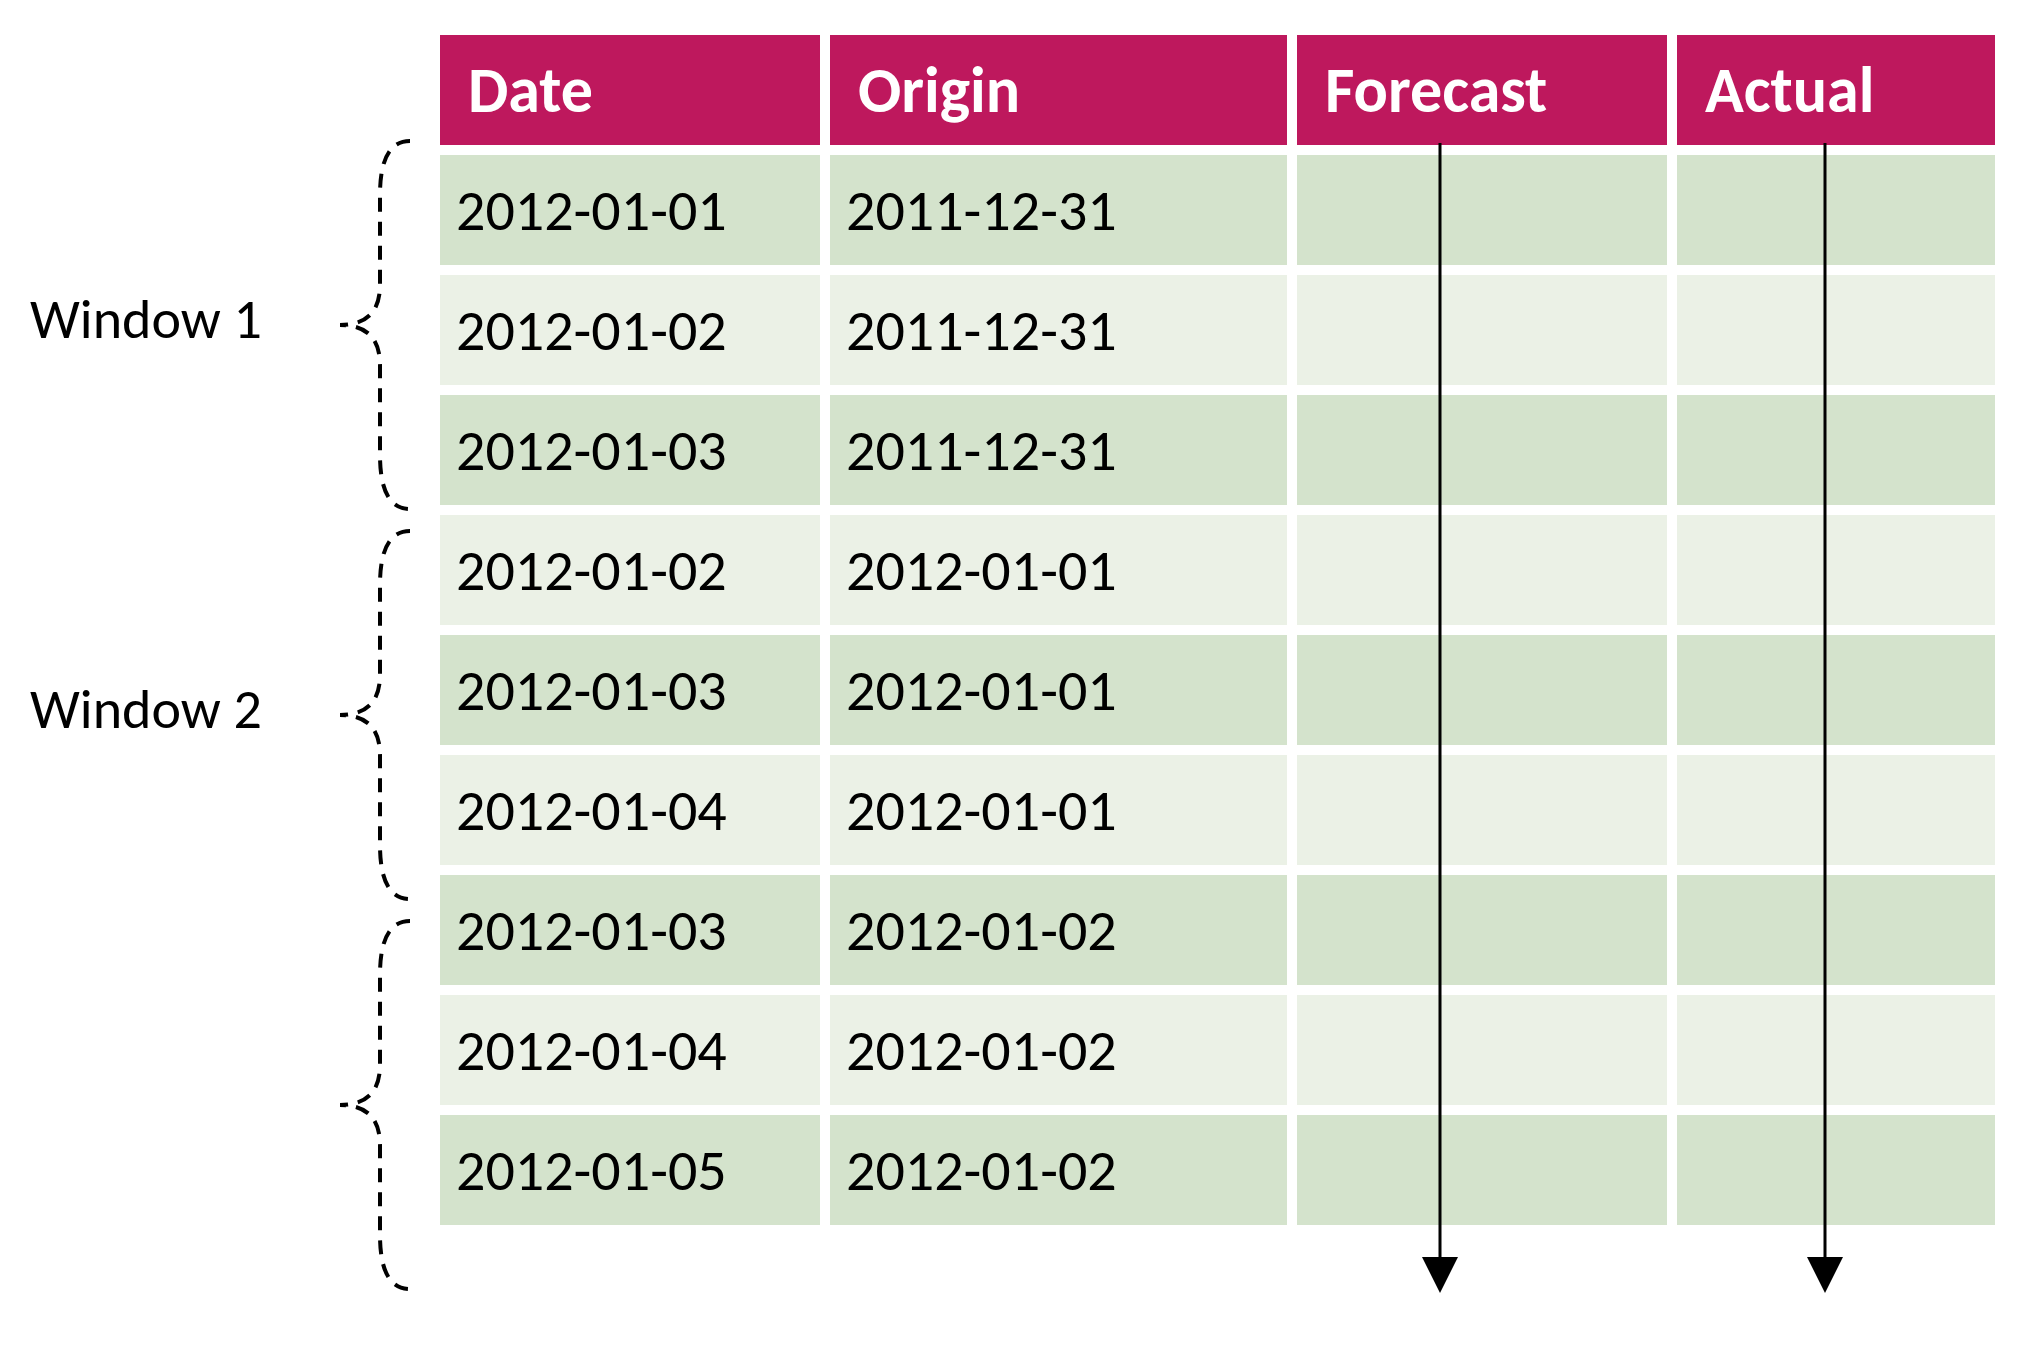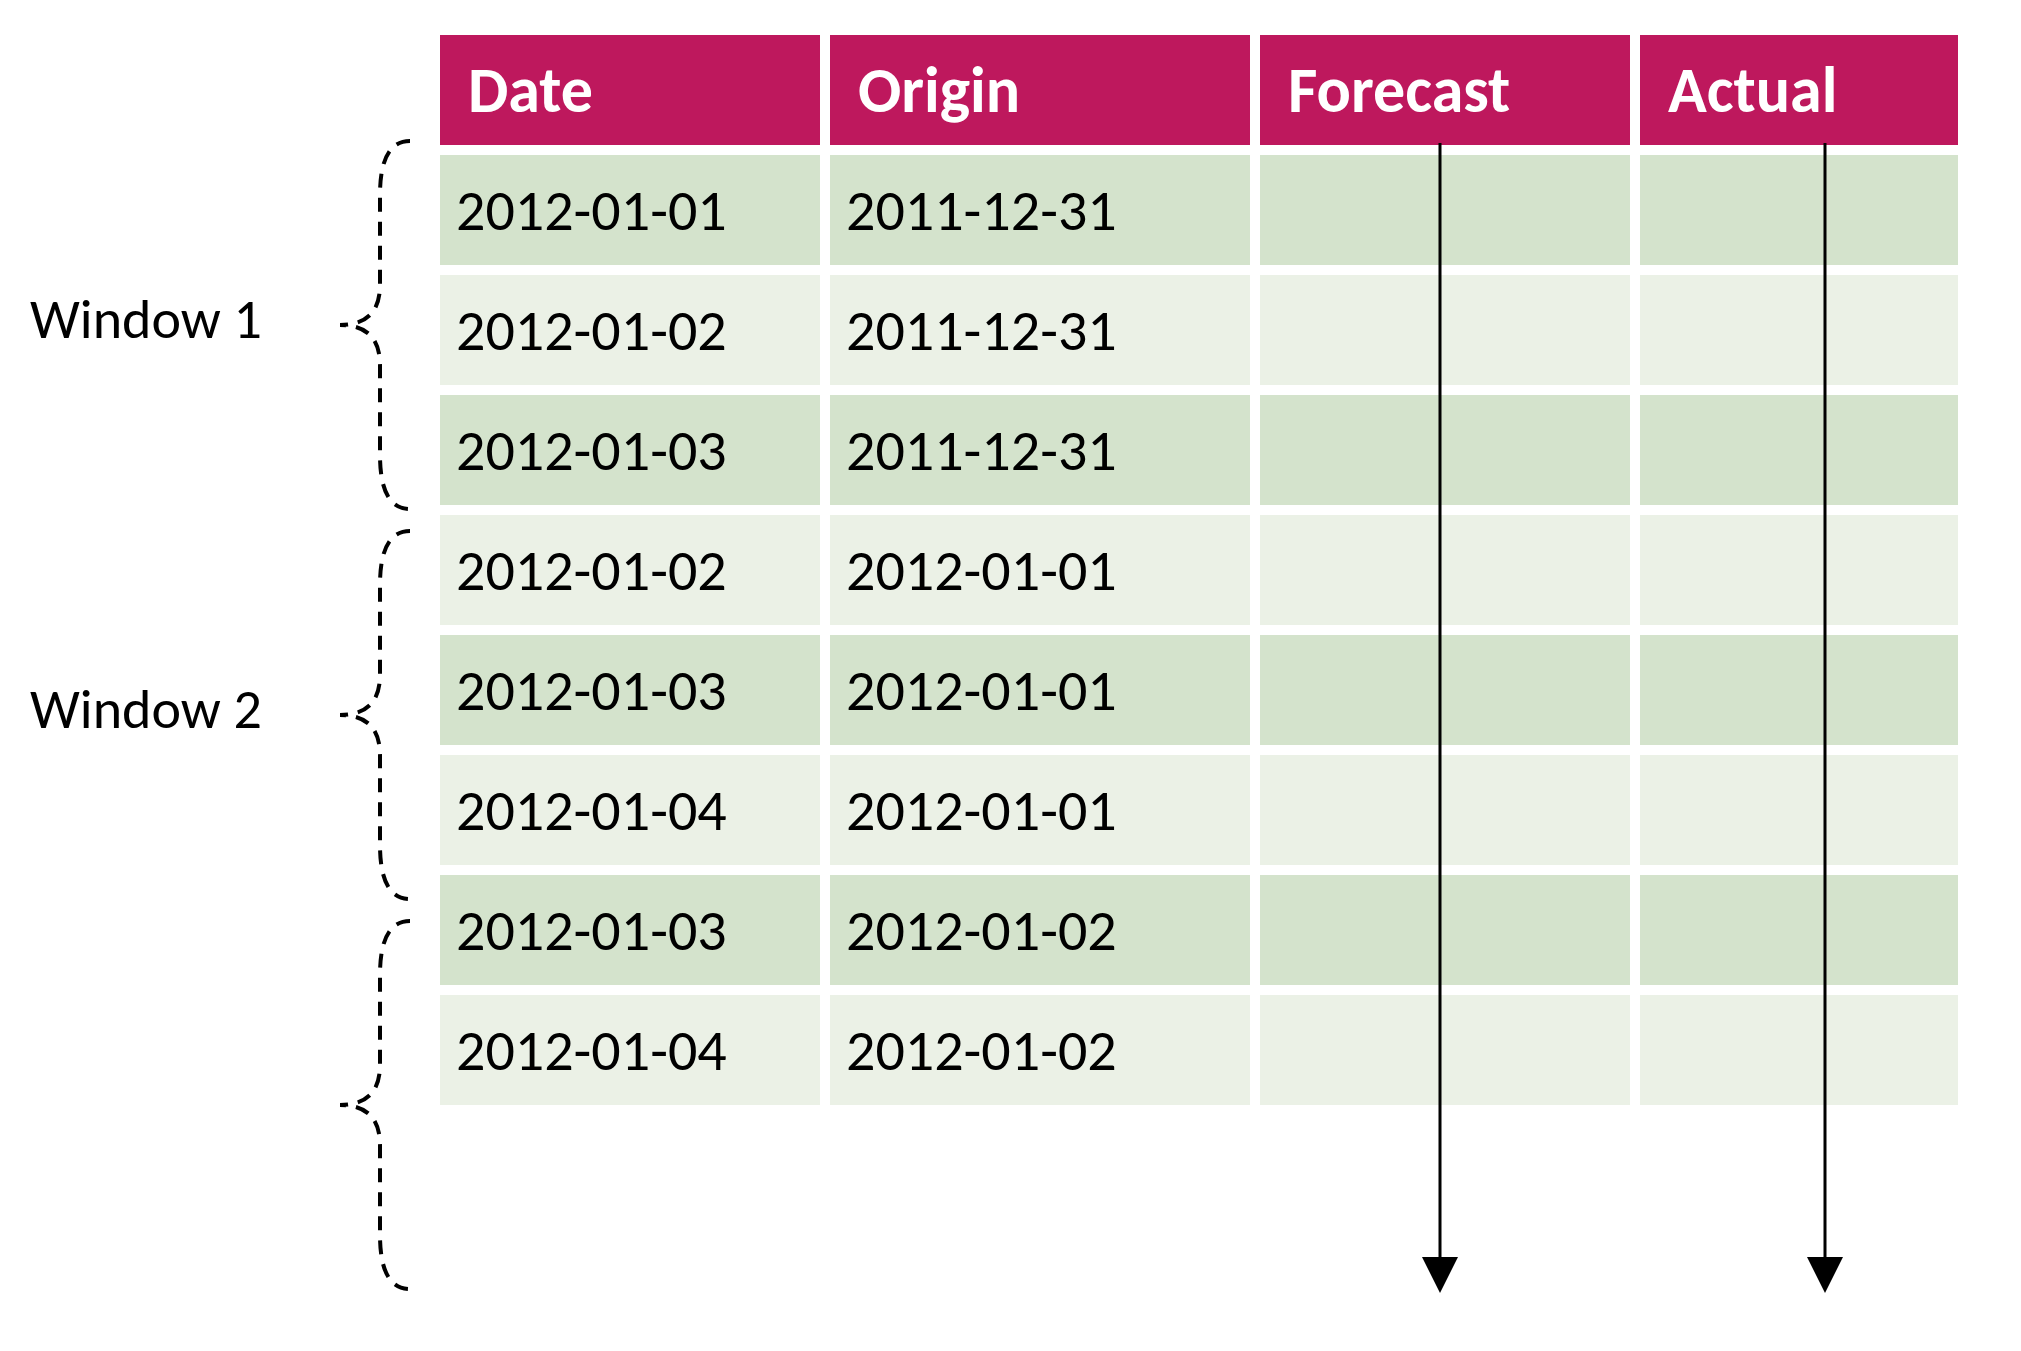--- a/index.html
+++ b/index.html
@@ -50,21 +50,21 @@
   td {
     font-size: 58px;
     color: #000;
     padding: 18px 16px;
     height: 110px;
     text-align: left;
   }
   tr.dark td { background: #d4e3cc; }
   tr.light td { background: #ebf1e6; }
   .col-date   { width: 380px; }
-  .col-origin { width: 420px; margin-left: 8px; }
+  .col-origin { width: 457px; margin-left: 8px; }
   .col-forecast { width: 370px; }
   .col-actual { width: 318px; }
   .arrow-svg {
     position: absolute;
     pointer-events: none;
   }
 </style>
 </head>
 <body>
 
@@ -138,20 +138,26 @@
           <td>2012-01-02</td>
           <td></td>
           <td></td>
         </tr>
         <tr class="light">
           <td>2012-01-04</td>
           <td>2012-01-02</td>
           <td></td>
           <td></td>
         </tr>
+        <tr class="dark">
+          <td>2012-01-05</td>
+          <td>2012-01-02</td>
+          <td></td>
+          <td></td>
+        </tr>
       </tbody>
     </table>
 
     <svg class="arrow-svg" style="left:0; top:0;" width="1600" height="1300">
       <defs>
         <marker id="arrowhead" markerWidth="12" markerHeight="12" refX="6" refY="6" orient="auto">
           <path d="M0,0 L12,6 L0,12 Z" fill="#000"></path>
         </marker>
       </defs>
       <line x1="1010" y1="118" x2="1010" y2="1250" stroke="#000" stroke-width="3" marker-end="url(#arrowhead)"></line>

